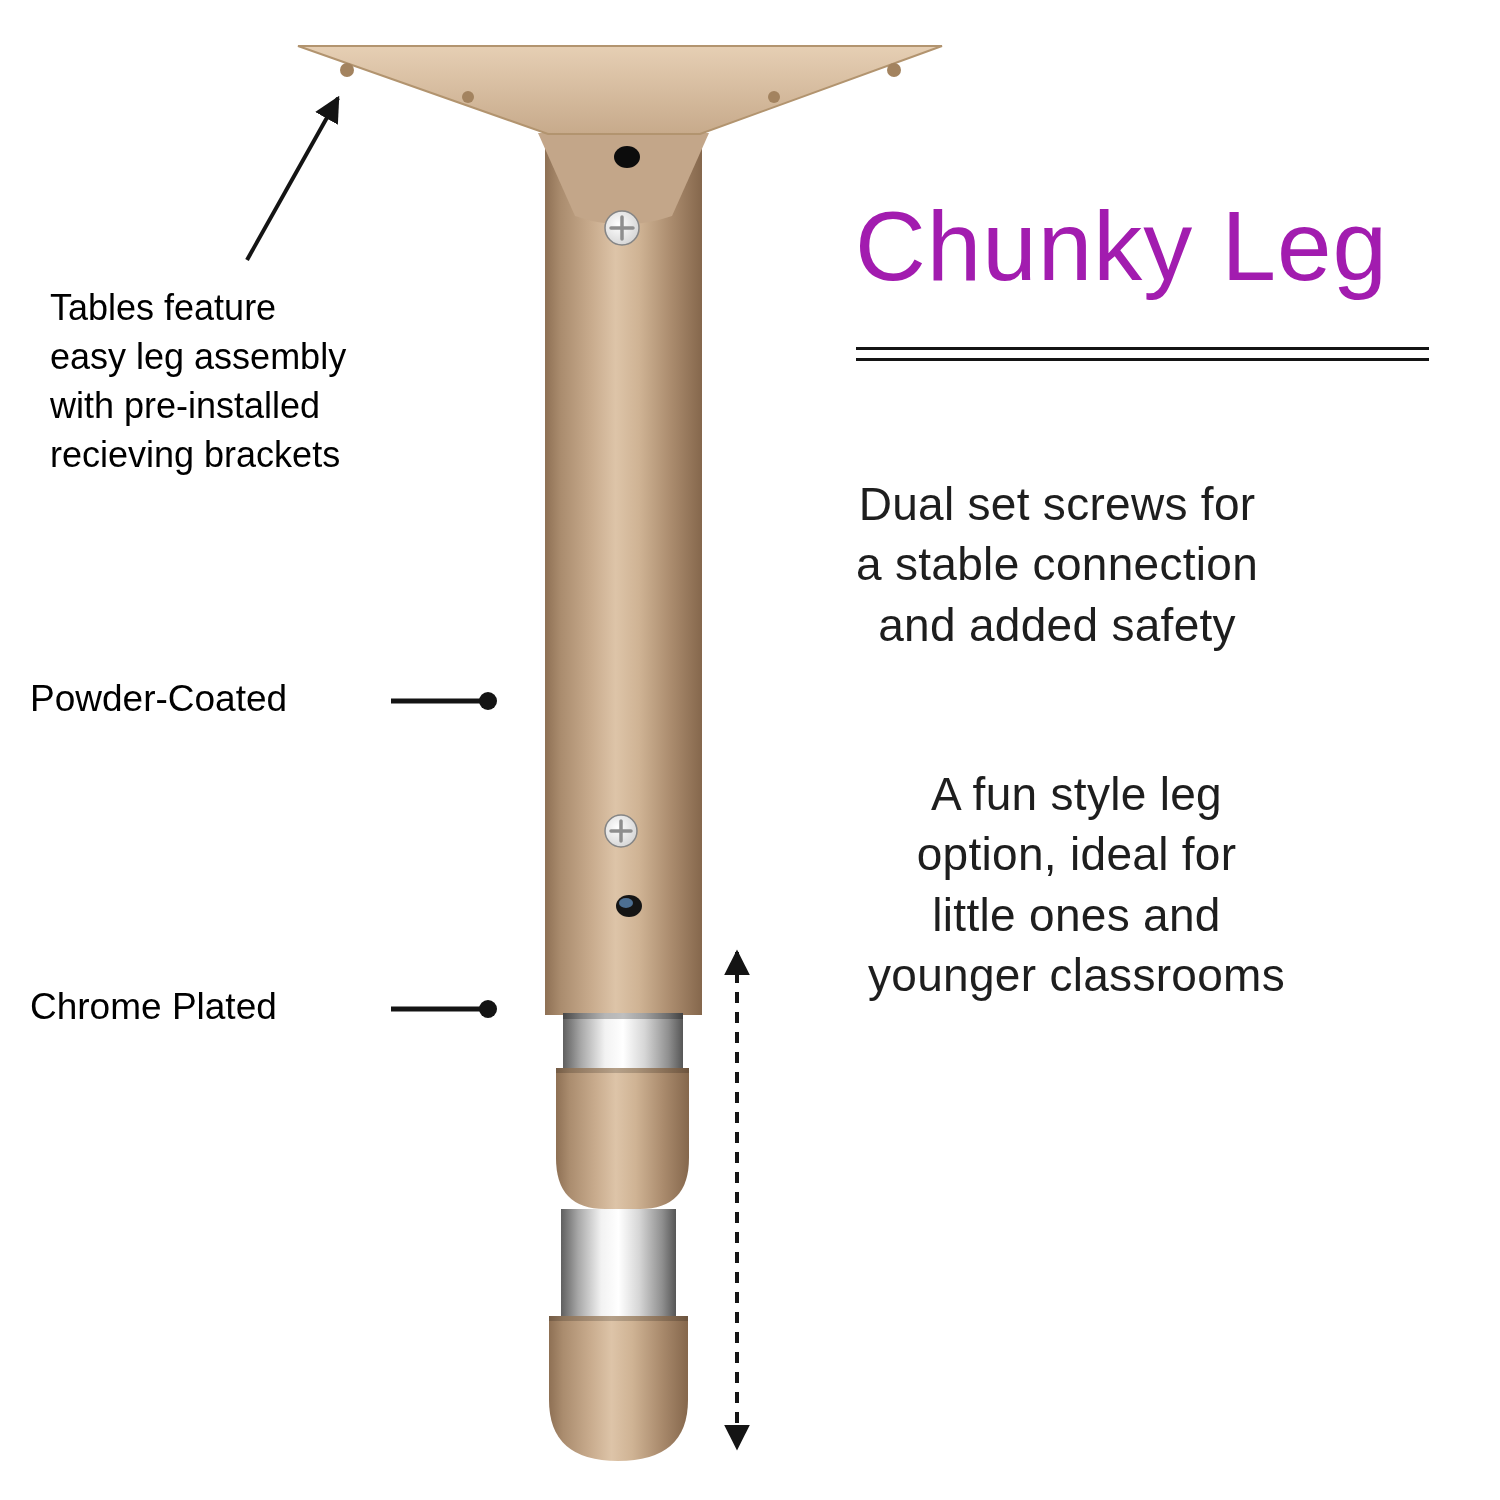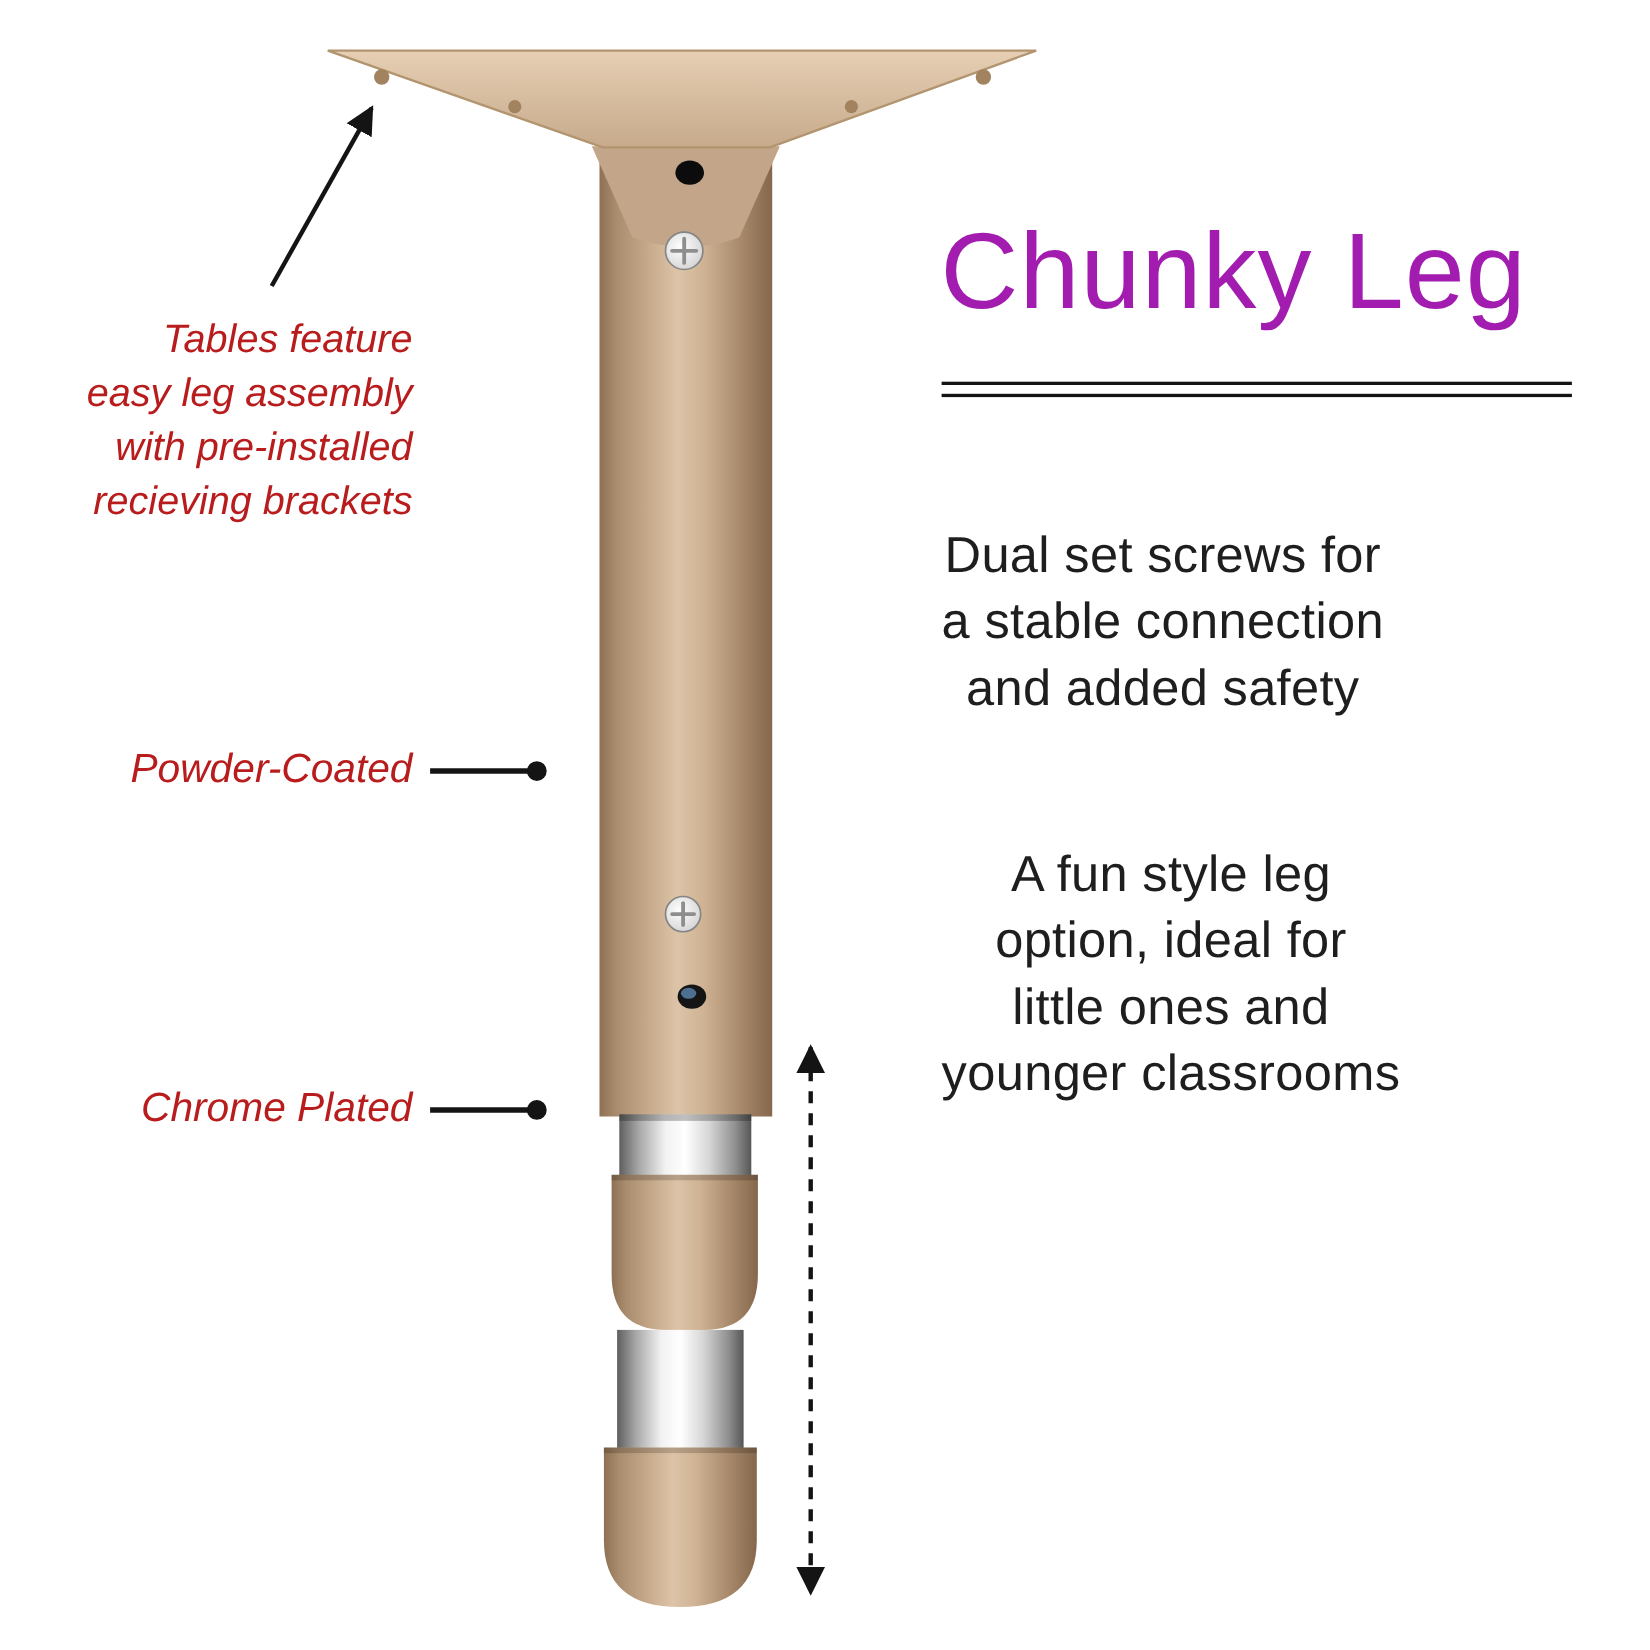--- a/index.html
+++ b/index.html
@@ -8,24 +8,23 @@
   .canvas {
     position:relative;
     width:1500px; height:1500px;
     background:#ffffff;
     overflow:hidden;
   }
   .leg-svg { position:absolute; left:0; top:0; }
 
   .note {
     position:absolute;
-    font-style:italic;
-    color:#b91c1c;
+    color:#000000;
     white-space:pre-line;
-    text-align:right;
+    text-align:left;
   }
   .note-assembly { left:50px;  top:284px; width:325px; font-size:36px; line-height:1.36; }
   .note-powder   { left:30px;  top:678px; width:345px; font-size:37px; }
   .note-chrome   { left:30px;  top:986px; width:345px; font-size:37px; }
 
   .title {
     position:absolute;
     left:855px; top:190px;
     font-size:98px;
     font-weight:500;
@@ -43,21 +42,21 @@
     position:absolute;
     left:856px;
     font-size:46px;
     line-height:1.31;
     letter-spacing:0.3px;
     color:#1e1e1e;
     white-space:pre-line;
     text-align:center;
   }
   .feature-1 { top:474px; }
-  .feature-2 { top:764px; }
+  .feature-2 { top:764px;margin-left:12px; }
   .feature-3 { top:1136px; }
 </style>
 </head>
 <body>
 
 <div class="canvas">
 
   <svg class="leg-svg" width="1500" height="1500" viewBox="0 0 1500 1500">
     <defs>
       <linearGradient id="tanH" x1="0" y1="0" x2="1" y2="0">

